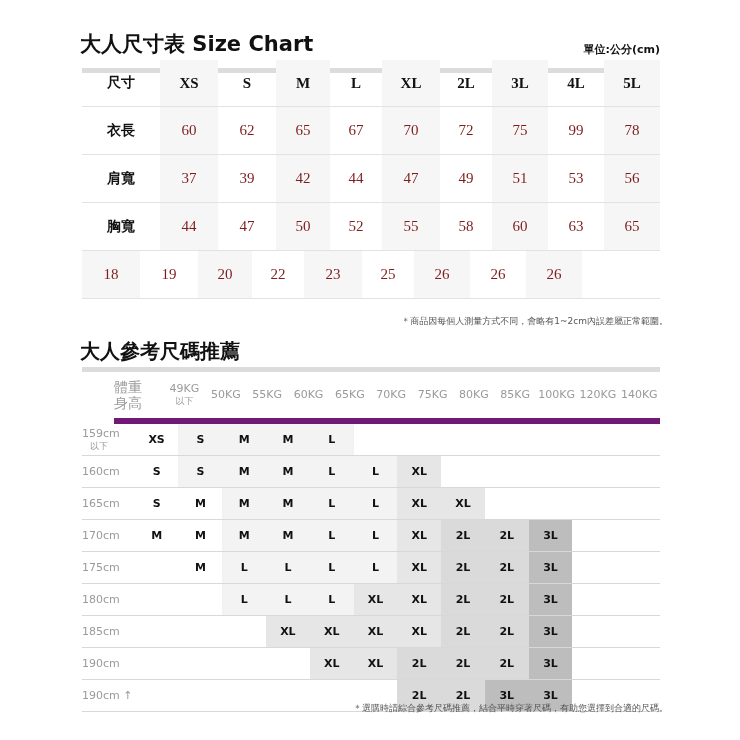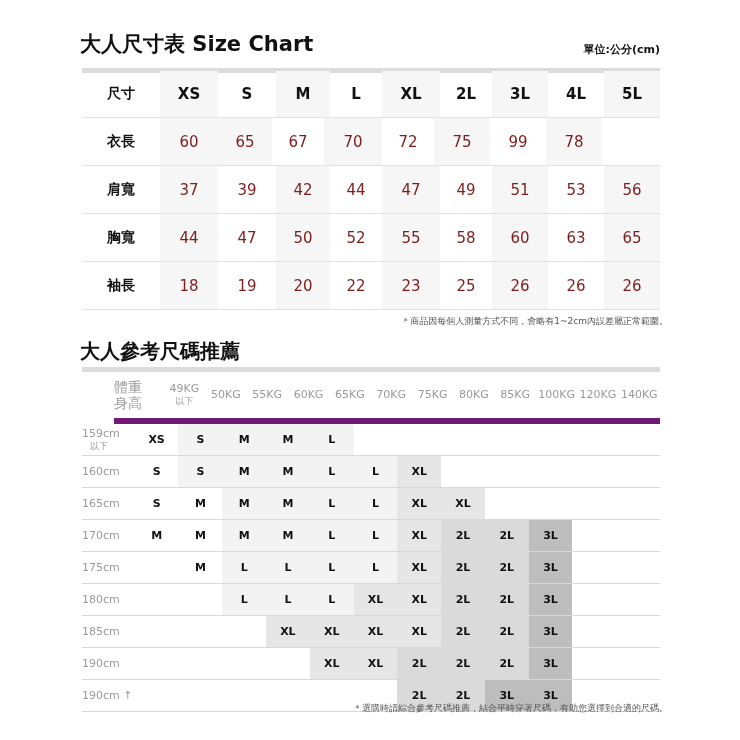--- a/index.html
+++ b/index.html
@@ -2,21 +2,21 @@
 <html><head>
 <meta charset="utf-8">
 <style>
   html, body { margin:0; padding:0; background:#ffffff; }
   body { width:740px; height:740px; position:relative; overflow:hidden; font-family:"DejaVu Sans", sans-serif; color:#111; }
   .abs { position:absolute; }
   .title1 { left:80px; top:30px; font-size:21px; font-weight:bold; letter-spacing:0px; white-space:nowrap; }
   .unit { right:80px; top:42px; font-size:11px; font-weight:bold; white-space:nowrap; }
   .bar { left:82px; width:578px; height:5px; background:#dcdcdc; }
   
-  .t1 { left:82px; top:71px; width:578px; }
+  .t1 { left:82px; top:60px; width:578px;font-family:Liberation Serif, serif; }
   .t1 .row { position:relative; height:47px; border-bottom:1px solid #e2e2e2; display:flex; align-items:center; }
   .t1 .row.head { height:46px; }
   .t1 .cell { height:100%; display:flex; align-items:center; justify-content:center; font-size:14px; }
   .t1 .label { width:78px; font-weight:bold; font-size:14px; color:#111; }
   .t1 .hd { font-weight:bold; font-size:15px; color:#111; }
   .t1 .val { color:#7f1d1d; font-size:15px; }
   .shade { background:#f6f6f6; }
   .note { right:72px; font-size:9px; color:#555; white-space:nowrap; }
   .title2 { left:80px; top:338px; font-size:20px; font-weight:bold; white-space:nowrap;font-family:Liberation Mono, monospace; }
   
@@ -50,20 +50,21 @@
       <div class="cell hd" style="width: 52px;">L</div>
       <div class="cell hd shade" style="width: 58px;">XL</div>
       <div class="cell hd" style="width: 52px;">2L</div>
       <div class="cell hd shade" style="width: 56px;">3L</div>
       <div class="cell hd" style="width: 56px;">4L</div>
       <div class="cell hd shade" style="width: 56px;">5L</div>
     </div>
     <div class="row">
       <div class="cell label">衣長</div>
       <div class="cell val shade" style="width: 58px;">60</div>
+      <div class="cell val" style="width: 58px;">62</div>
       <div class="cell val shade" style="width: 54px;">65</div>
       <div class="cell val" style="width: 52px;">67</div>
       <div class="cell val shade" style="width: 58px;">70</div>
       <div class="cell val" style="width: 52px;">72</div>
       <div class="cell val shade" style="width: 56px;">75</div>
       <div class="cell val" style="width: 56px;">99</div>
       <div class="cell val shade" style="width: 56px;">78</div>
     </div>
     <div class="row">
       <div class="cell label">肩寬</div>
@@ -83,21 +84,20 @@
       <div class="cell val" style="width: 58px;">47</div>
       <div class="cell val shade" style="width: 54px;">50</div>
       <div class="cell val" style="width: 52px;">52</div>
       <div class="cell val shade" style="width: 58px;">55</div>
       <div class="cell val" style="width: 52px;">58</div>
       <div class="cell val shade" style="width: 56px;">60</div>
       <div class="cell val" style="width: 56px;">63</div>
       <div class="cell val shade" style="width: 56px;">65</div>
     </div>
     <div class="row">
-      <div class="cell label">袖長</div>
       <div class="cell val shade" style="width: 58px;">18</div>
       <div class="cell val" style="width: 58px;">19</div>
       <div class="cell val shade" style="width: 54px;">20</div>
       <div class="cell val" style="width: 52px;">22</div>
       <div class="cell val shade" style="width: 58px;">23</div>
       <div class="cell val" style="width: 52px;">25</div>
       <div class="cell val shade" style="width: 56px;">26</div>
       <div class="cell val" style="width: 56px;">26</div>
       <div class="cell val shade" style="width: 56px;">26</div>
     </div>

